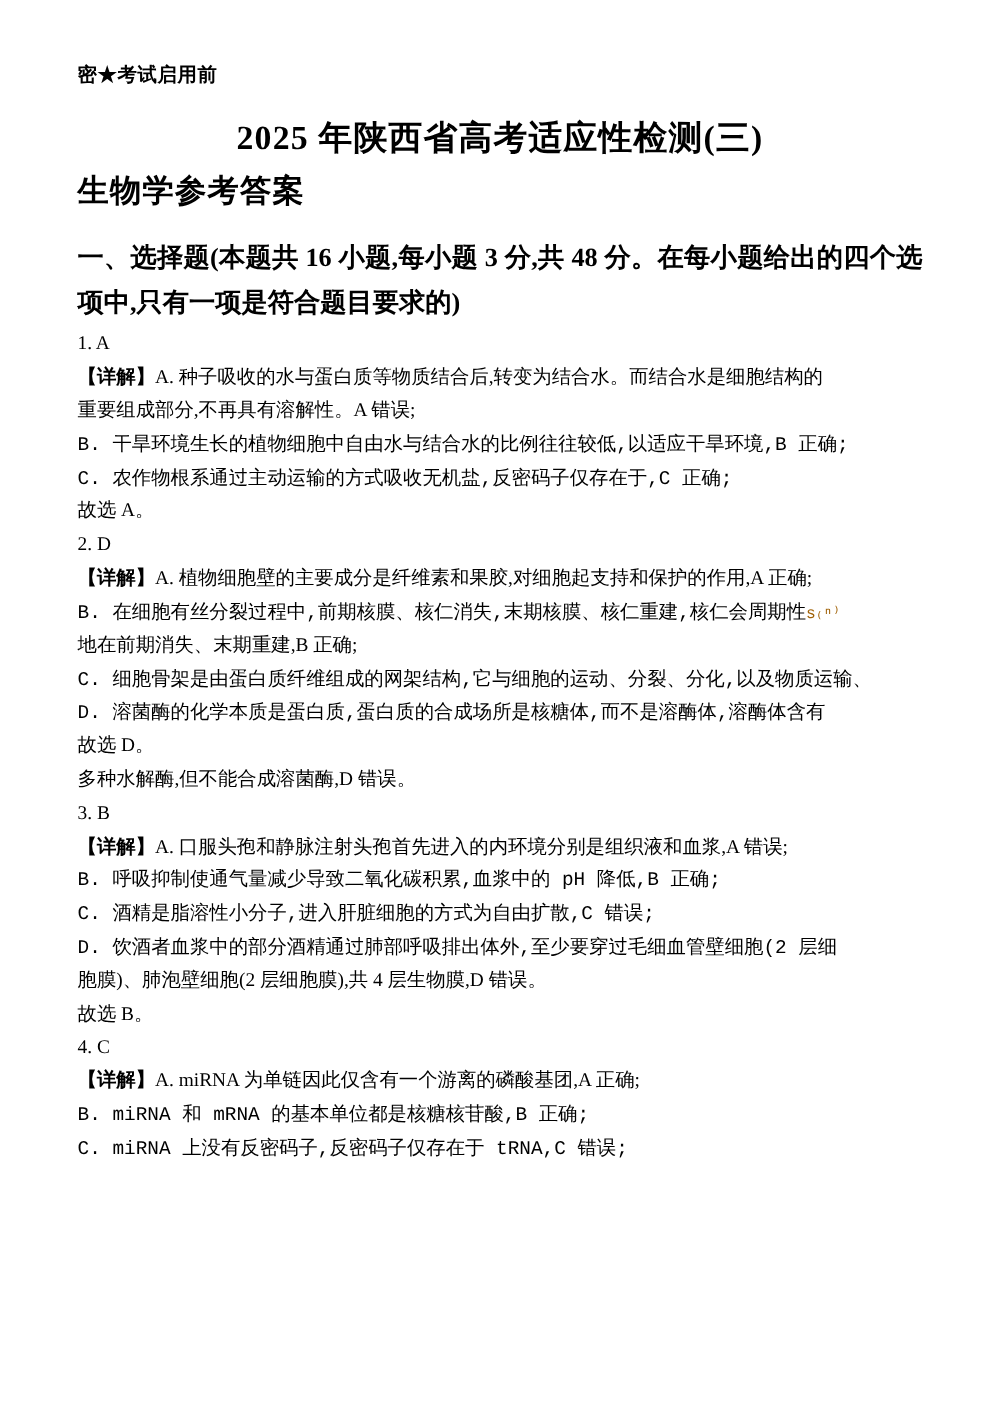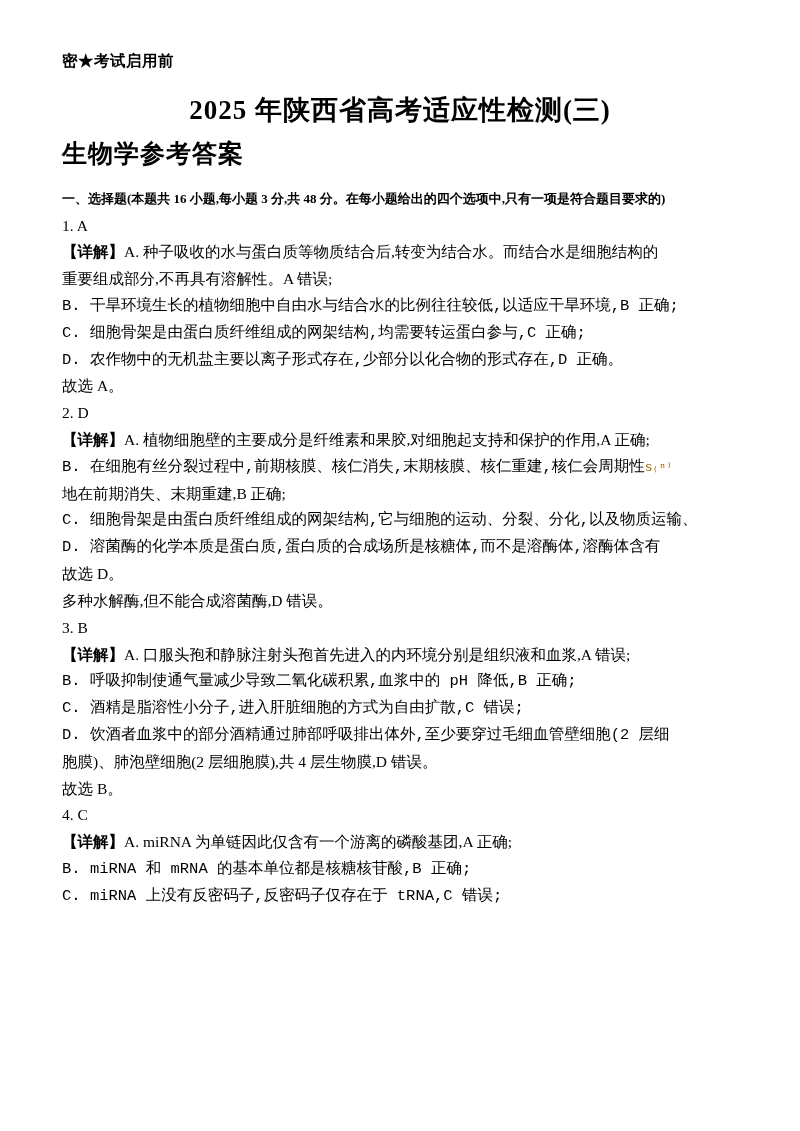--- a/index.html
+++ b/index.html
@@ -45,21 +45,21 @@
   }
   .title-sub {
     text-align: left;
     font-size: 25px;
     font-weight: bold;
     letter-spacing: 1px;
     margin: 0 0 18px 0;
     line-height: 1.3;
   }
   .section-head {
-    font-size: 13px;
+    font-size: 21px;
     font-weight: bold;
     line-height: 1.72;
     margin: 0 0 2px 0;
     text-align: justify;
   }
   p.blk {
     font-size: 15.5px;
     line-height: 1.73;
     margin: 0;
     text-align: justify;
@@ -110,22 +110,21 @@
 
     <div class="title-main">2025 年陕西省高考适应性检测(三)</div>
     <div class="title-sub">生物学参考答案</div>
 
     <div class="section-head">一、选择题(本题共 16 小题,每小题 3 分,共 48 分。在每小题给出的四个选项中,只有一项是符合题目要求的)</div>
 
     <p class="blk qnum"><span>1.</span> <span>A</span></p>
     <p class="blk qnum"><span class="bold">【详解】</span><span>A. 种子吸收的水与蛋白质等物质结合后,转变为结合水。而结合水是细胞结构的</span></p>
     <p class="blk cont">重要组成部分,不再具有溶解性。A 错误;</p>
     <p class="blk opt">B. 干旱环境生长的植物细胞中自由水与结合水的比例往往较低,以适应干旱环境,B 正确;</p>
-    <p class="blk opt">C. 细胞骨架是由蛋白质纤维组成的网架结构,均需要转运蛋白参与,C 正确;</p>
-    <p class="blk opt">D. 农作物中的无机盐主要以离子形式存在,少部分以化合物的形式存在,D 正确。</p>
+    <p class="blk opt">C. 农作物根系通过主动运输的方式吸收无机盐,反密码子仅存在于,C 正确;</p>
     <p class="blk conc">故选 A。</p>
 
     <p class="blk qnum"><span>2.</span> <span>D</span></p>
     <p class="blk qnum"><span class="bold">【详解】</span><span>A. 植物细胞壁的主要成分是纤维素和果胶,对细胞起支持和保护的作用,A 正确;</span></p>
     <p class="blk opt"><span>B. 在细胞有丝分裂过程中,前期核膜、核仁消失,末期核膜、核仁重建,核仁会周期性</span><span class="smudge1">ѕ₍ⁿ⁾</span></p>
     <p class="blk cont">地在前期消失、末期重建,B 正确;</p>
     <p class="blk opt"><span>C. 细胞骨架是由蛋白质纤维组成的网架结构,它与细胞的运动、分裂、分化,以及物质运输、</span></p>
     <p class="blk opt">D. 溶菌酶的化学本质是蛋白质,蛋白质的合成场所是核糖体,而不是溶酶体,溶酶体含有</p>
     <p class="blk conc">故选 D。</p>
     <p class="blk cont">多种水解酶,但不能合成溶菌酶,D 错误。</p>

